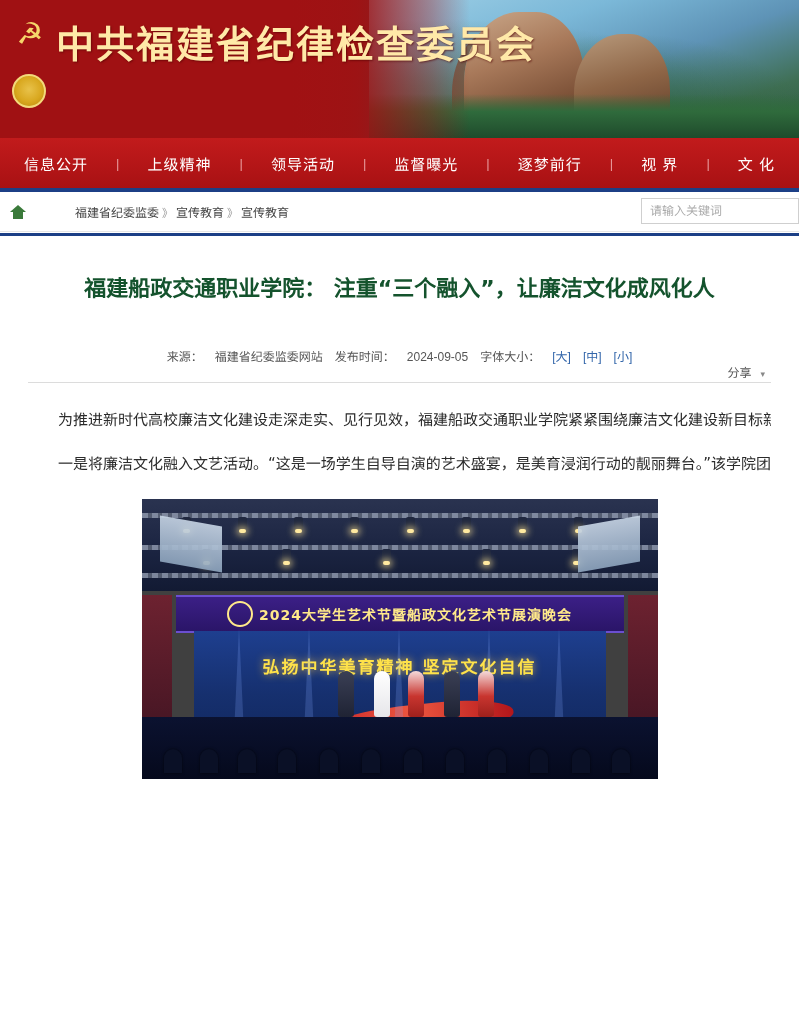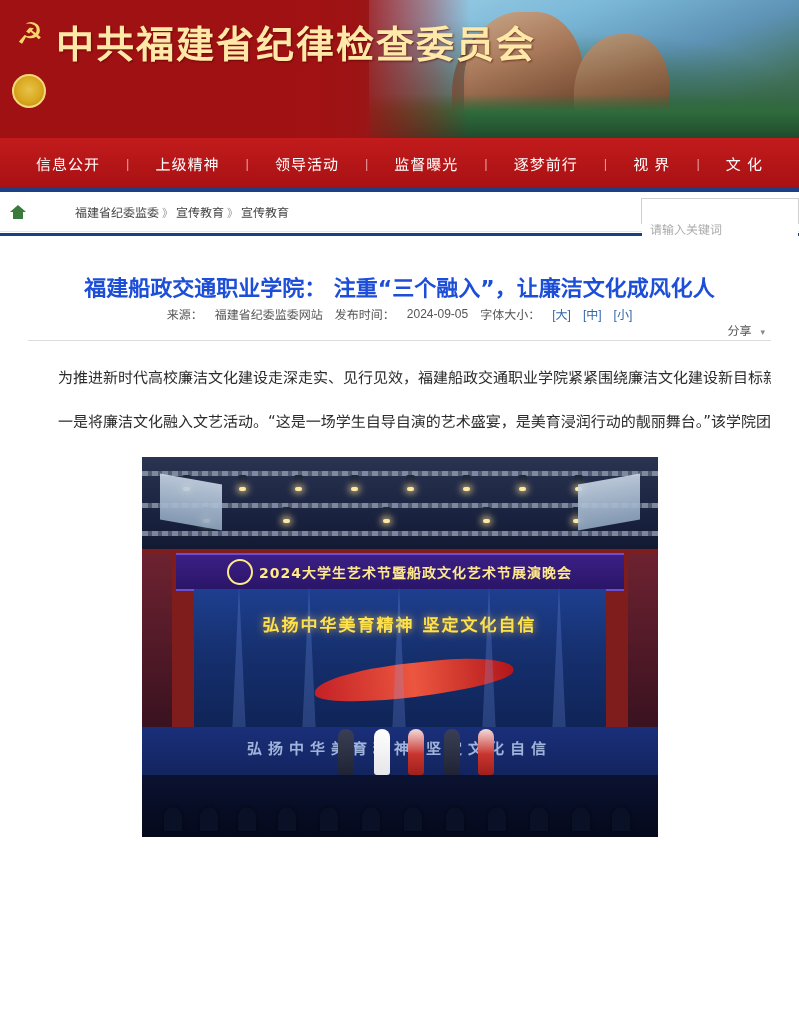--- a/index.html
+++ b/index.html
@@ -109,21 +109,21 @@
     font-family: "DejaVu Sans", "Liberation Sans", sans-serif;
   }
 
   
   .navbar {
     height: 50px;
     background: linear-gradient(180deg,#c21b1c 0%, #a81113 100%);
     display: flex;
     align-items: center;
     justify-content: space-between;
-    padding: 0 36px;
+    padding: 0 24px;
     box-sizing: border-box;
   }
   .nav-item {
     color: #ffffff;
     font-size: 15px;
     letter-spacing: 1px;
     white-space: nowrap;
     cursor: pointer;
   }
   .nav-sep {
@@ -183,45 +183,45 @@
     box-sizing: border-box;
   }
   .search-box input {
     width: 100%; height: 100%;
     border: 0; outline: 0;
     padding: 0 8px;
     box-sizing: border-box;
     font-size: 12px;
     color: #6d28d9;
     font-family: "Liberation Sans", sans-serif;
-    margin-top: 19px;
   }
   .search-box input::placeholder { color: #aaa; }
 
   .blue-rule {
     height: 3px;
     background: #1c3f86;
     margin-top: 1px;
   }
 
   
   .article {
     padding: 36px 28px 0 28px;
   }
   .article-title {
     text-align: center;
     font-size: 22px;
     font-weight: bold;
-    color: #1d4ed8;
+    color: #14532d;
     line-height: 1.5;
     font-family: "DejaVu Sans", "Liberation Sans", sans-serif;
   }
   .meta {
+    margin-top: 42px;
     display: flex;
-    align-items: center;
+    align-items: flex-end;
     justify-content: center;
     position: relative;
     font-size: 12px;
     color: #555;
   }
   .meta span { margin: 0 6px; }
   .meta .fs-opt { color: #3366aa; cursor: pointer; }
   .share {
     position: absolute;
     right: 0; top: 16px;
@@ -247,24 +247,24 @@
     margin: 0 0 14px 0;
     text-indent: 2em;
     white-space: nowrap;
     overflow: hidden;
   }
 
   
   .photo-wrap {
     margin: 20px auto 0 auto;
     width: 516px;
-    height: 380px;
+    height: 280px;
     position: relative;
     overflow: hidden;
-    background: #7f1d1d;
+    background: #404040;
   }
   .ph-ceiling {
     position: absolute; left: 0; top: 0; width: 100%; height: 92px;
     background: linear-gradient(180deg,#2a3350 0%, #1a2340 60%, #121a33 100%);
   }
   .truss {
     position: absolute;
     height: 5px;
     background: repeating-linear-gradient(90deg,#8e98ad 0 6px,#5d6679 6px 10px);
     opacity: .85;

